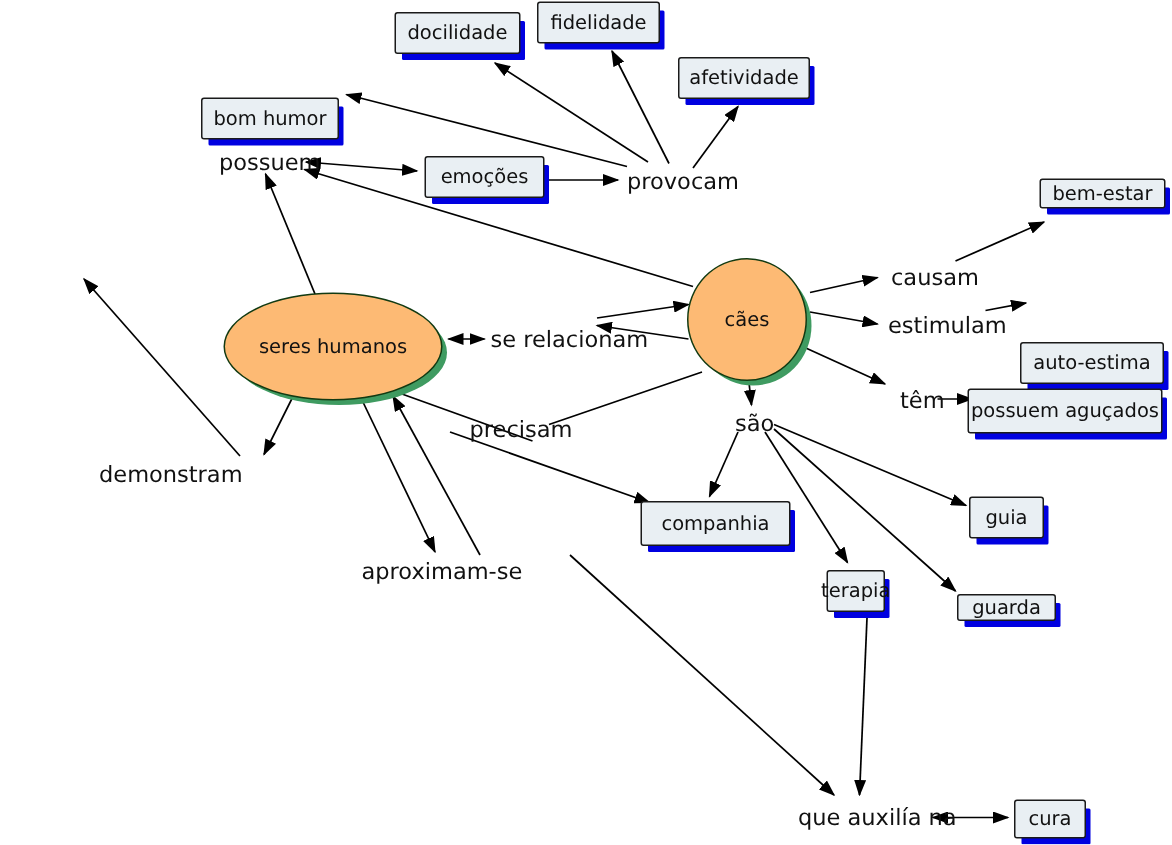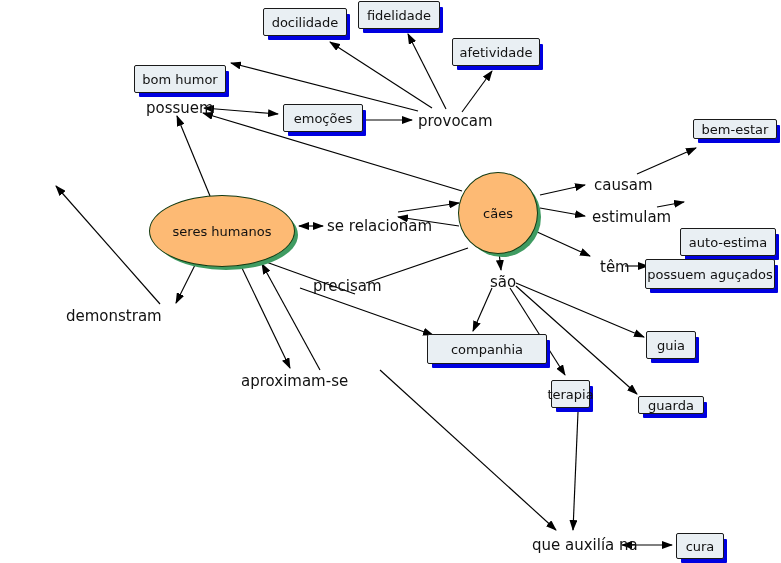--- a/index.html
+++ b/index.html
@@ -180,21 +180,21 @@
   </div>
 
   <div class="node-box" style="left:680px; top:188px; width:96px; height:28px;margin-top:40px;">
     <span>auto-estima</span>
   </div>
 
   <div class="node-box" style="left:645px; top:259px; width:130px; height:30px;">
     <span>possuem aguçados</span>
   </div>
 
-  <div class="node-box" style="left:427px; top:334px; width:120px; height:30px;align-items:center;">
+  <div class="node-box" style="left:427px; top:334px; width:100px; height:30px;align-items:center;">
     <span>companhia</span>
   </div>
 
   <div class="node-box" style="left:646px; top:331px; width:50px; height:28px;">
     <span>guia</span>
   </div>
 
   <div class="node-box" style="left:551px; top:380px; width:39px; height:28px;text-align:right;">
     <span>terapia</span>
   </div>

